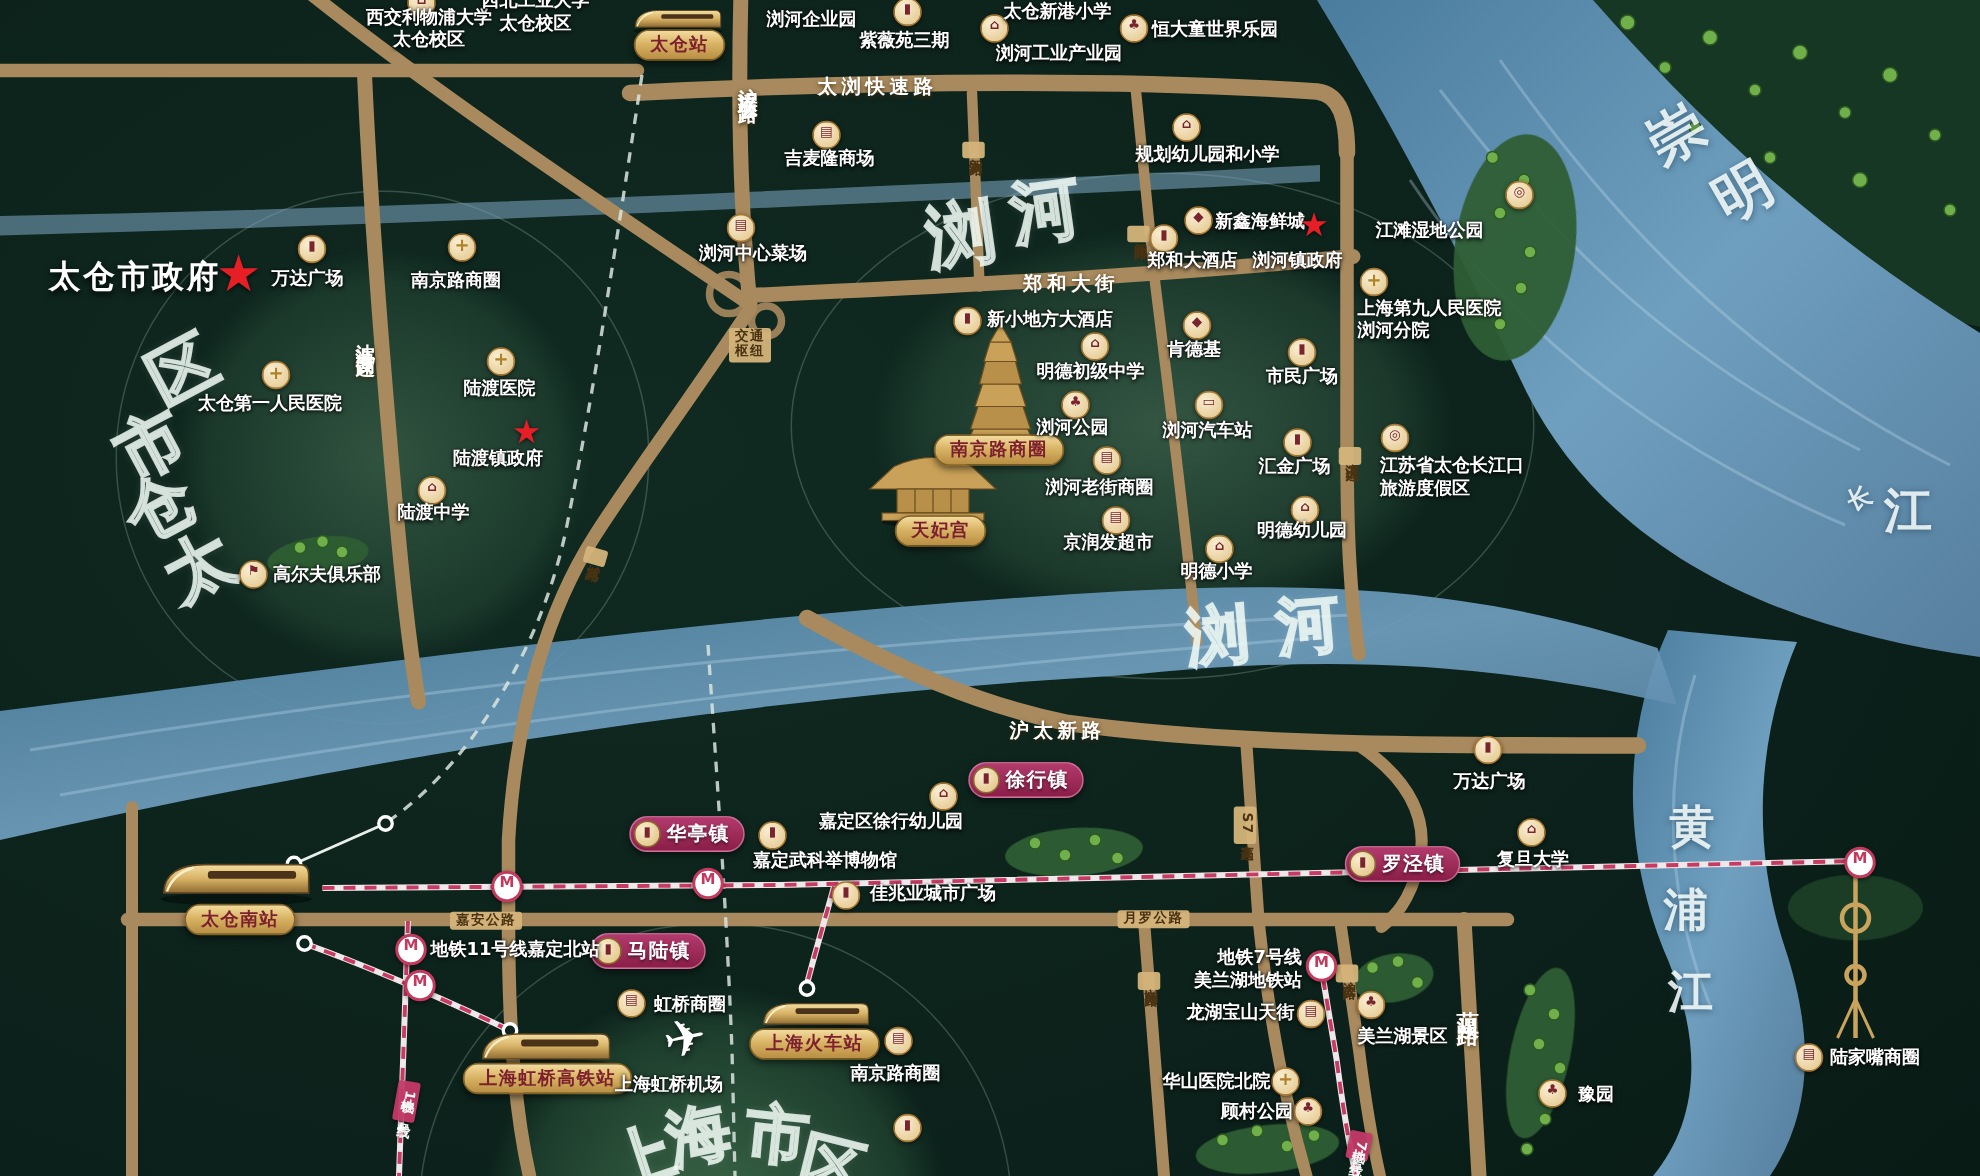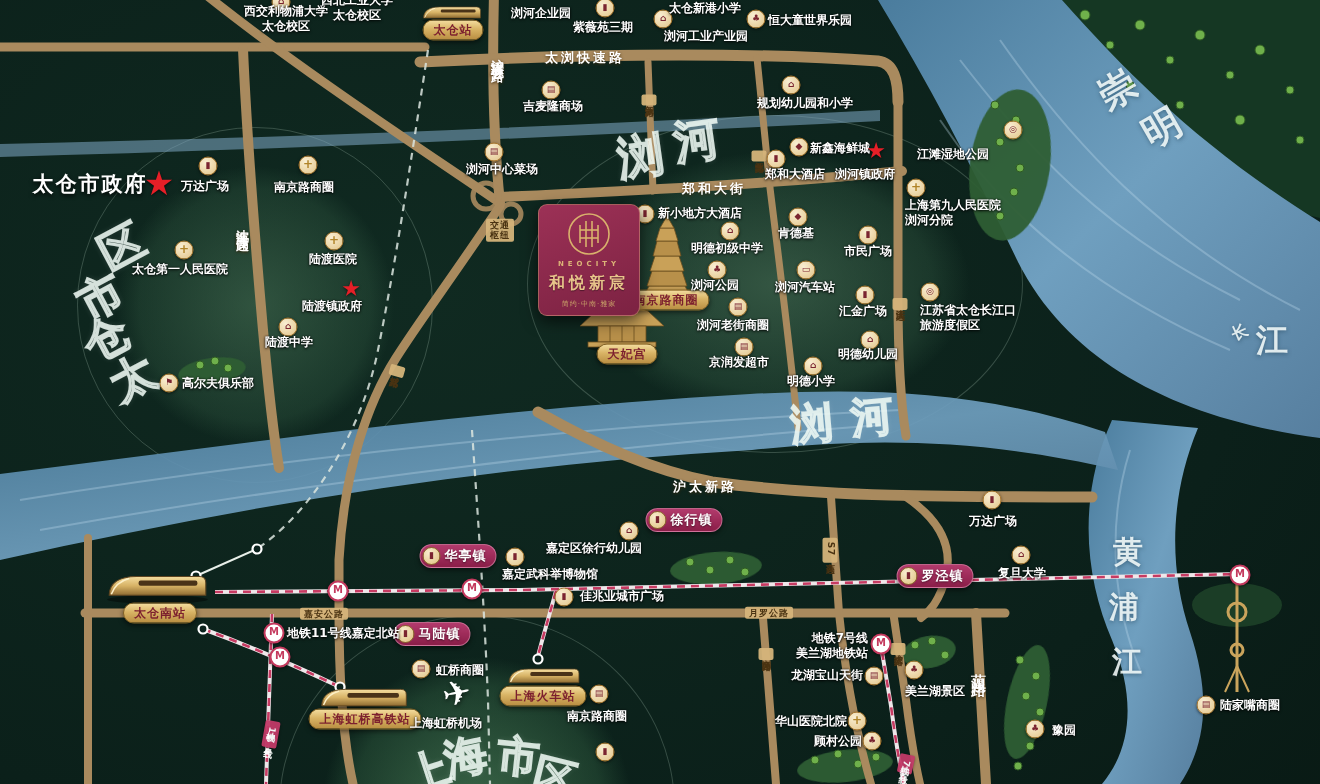--- a/index.html
+++ b/index.html
@@ -417,29 +417,13 @@
       <div class="poii" style="left: 1035px; top: 729px;">♣</div>
       <div class="poilab left" style="left: 1052px; top: 730px;">豫园</div>
       <div class="poii" style="left: 1206px; top: 705px;">▤</div>
       <div class="poilab left" style="left: 1220px; top: 705px;">陆家嘴商圈</div>
       <div class="star" style="left: 159px; top: 183px; font-size: 34px;">★</div>
       <div class="star" style="left: 876px; top: 151px; font-size: 22px;">★</div>
       <div class="star" style="left: 351px; top: 289px; font-size: 22px;">★</div>
       <div class="govlab" style="left: 90px; top: 184px;">太仓市政府</div>
     </div>
 
-  <div id="logo">
-    <svg width="44" height="44" viewBox="0 0 44 44">
-      <circle cx="22" cy="22" r="20" fill="none" stroke="#d9b16c" stroke-width="1.6"></circle>
-      <g stroke="#d9b16c" stroke-width="1.6">
-        <line x1="13" y1="13" x2="13" y2="31"></line>
-          <line x1="19" y1="9" x2="19" y2="35"></line>
-        <line x1="25" y1="9" x2="25" y2="35"></line>
-          <line x1="31" y1="13" x2="31" y2="31"></line>
-        <line x1="13" y1="18" x2="31" y2="18"></line>
-          <line x1="13" y1="26" x2="31" y2="26"></line>
-      </g>
-    </svg>
-    <div class="brand">NEOCITY</div>
-    <div class="pname">和悦新宸</div>
-    <div class="tag">简约·中南·雅家</div>
-  </div>
 </div>
 
 </body></html>

